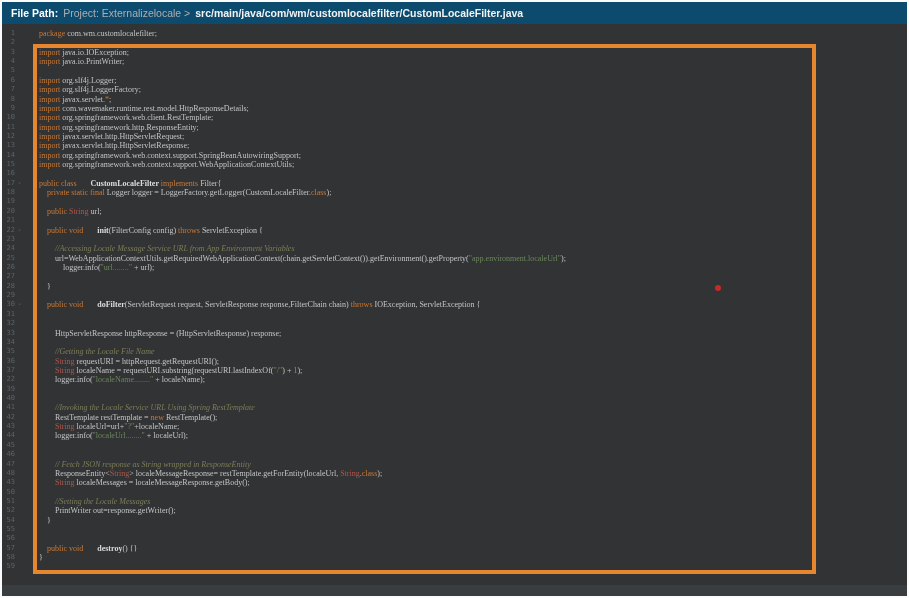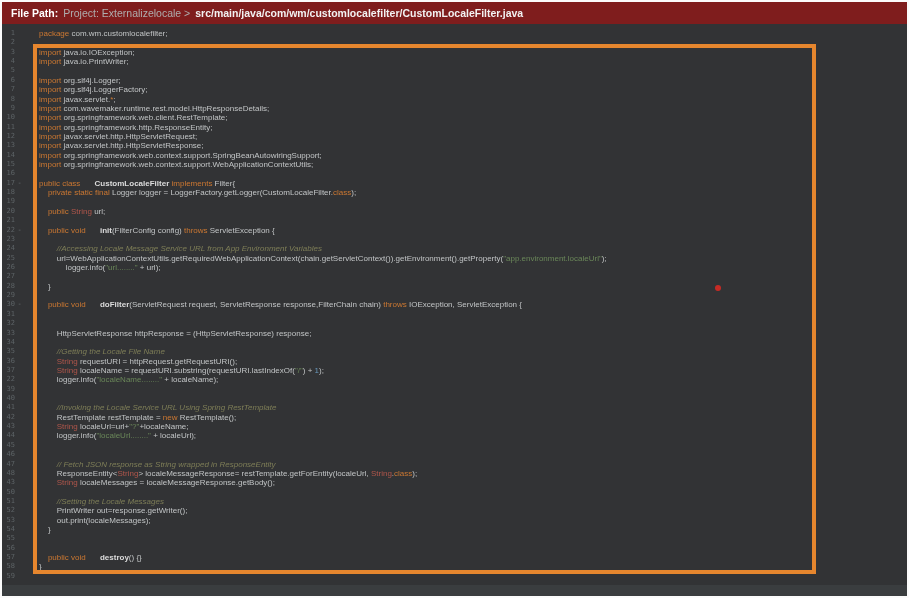--- a/index.html
+++ b/index.html
@@ -5,21 +5,21 @@
   * { margin:0; padding:0; box-sizing:border-box; }
   html,body { background:#ffffff; }
   .screen {
     position:relative; width:909px; height:598px;
     background:#fbfbfb; overflow:hidden;
     font-family:"DejaVu Sans Mono", monospace;
   }
   
   .filepath-bar {
     position:absolute; left:2px; top:2px; right:2px; height:22px;
-    background:#7f1d1d; color:#d8d8d8;
+    background:#0c4a6e; color:#d8d8d8;
     font-family:"Liberation Sans", sans-serif; font-size:10.5px;
     line-height:22px; padding-left:9px; white-space:nowrap;
   }
   .fp-label { color:#ffffff; font-weight:bold; margin-right:5px; }
   .fp-project { color:#aeaeae; margin-right:5px; }
   .fp-path { color:#f2f2f2; font-weight:bold; }
   
   .editor {
     position:absolute; left:2px; top:24px; right:2px; height:561px;
     background:#323335; overflow:hidden; padding-top:5px;
@@ -27,21 +27,21 @@
   .line { display:flex; height:9.36px; line-height:9.36px; }
   .ln {
     flex:0 0 13px; text-align:right; color:#5d6366;
     font-size:7px; font-family:"DejaVu Sans Mono", monospace;
   }
   .fold {
     flex:0 0 9px; color:#6a6f72; font-size:7px; text-align:center;
   }
   .lc {
     white-space:pre; padding-left:15px; font-size:8px;
-    font-family:Liberation Sans, sans-serif; color:#c2c5c6;
+    font-family:Liberation Serif, serif; color:#c2c5c6;
   }
   .tok-k { color:#cc7832; }
   .tok-p { color:#c2c5c6; }
   .tok-s { color:#6a8759; }
   .tok-c { color:#7e7e57; font-style:italic; }
   .tok-t { color:#b0564b; }
   .tok-m { color:#dcdcdc; font-weight:bold;padding-left:12px; }
   .tok-n { color:#6897bb; }
   
   .highlight-box {
@@ -320,25 +320,20 @@
         <span class="ln">51</span>
         <span class="fold"></span>
         <span class="lc"><span class="tok-p">        </span><span class="tok-c">//Setting the Locale Messages</span></span>
       </div>
       <div class="line">
         <span class="ln">52</span>
         <span class="fold"></span>
         <span class="lc"><span class="tok-p">        PrintWriter out=response.getWriter();</span></span>
       </div>
       <div class="line">
-        <span class="ln">53</span>
-        <span class="fold"></span>
-        <span class="lc"><span class="tok-p">        out.print(localeMessages);</span></span>
-      </div>
-      <div class="line">
         <span class="ln">54</span>
         <span class="fold"></span>
         <span class="lc"><span class="tok-p">    }</span></span>
       </div>
       <div class="line">
         <span class="ln">55</span>
         <span class="fold"></span>
         <span class="lc"></span>
       </div>
       <div class="line">

